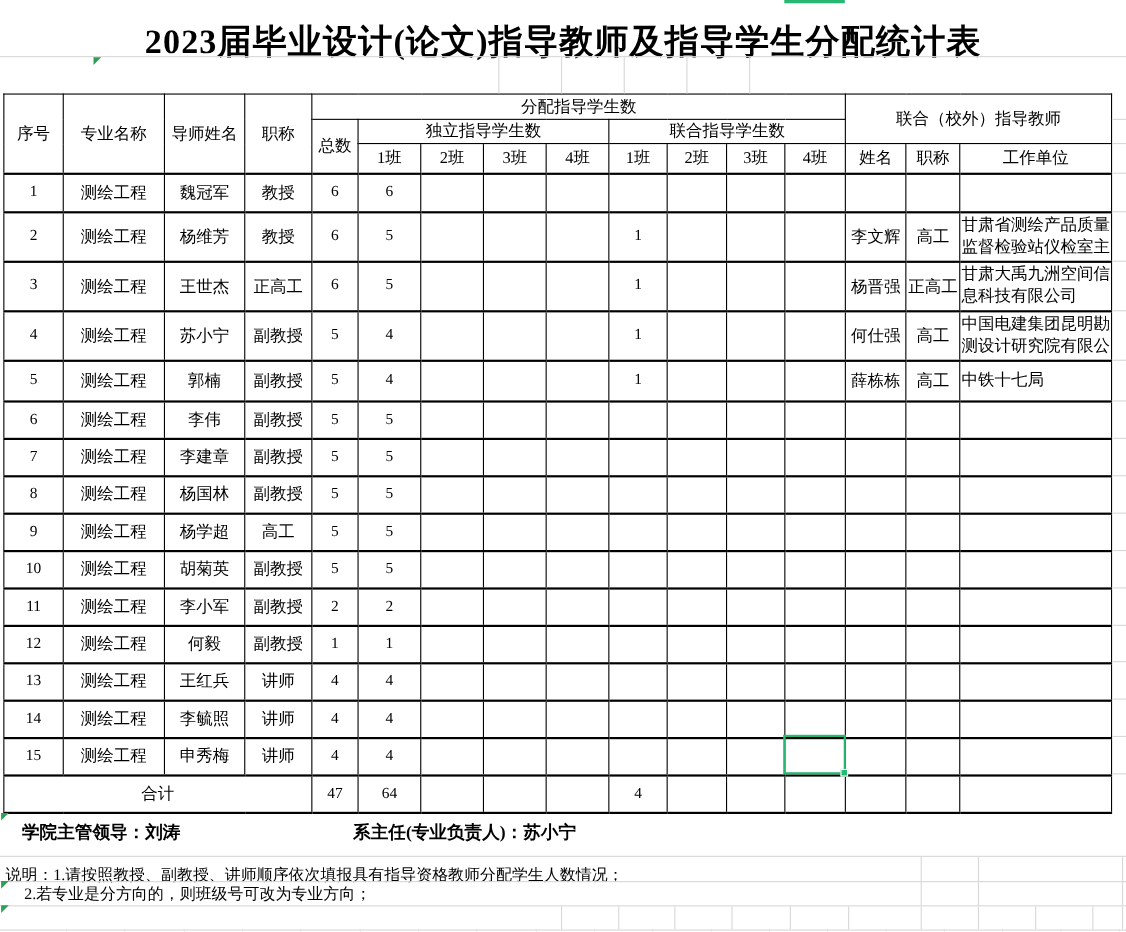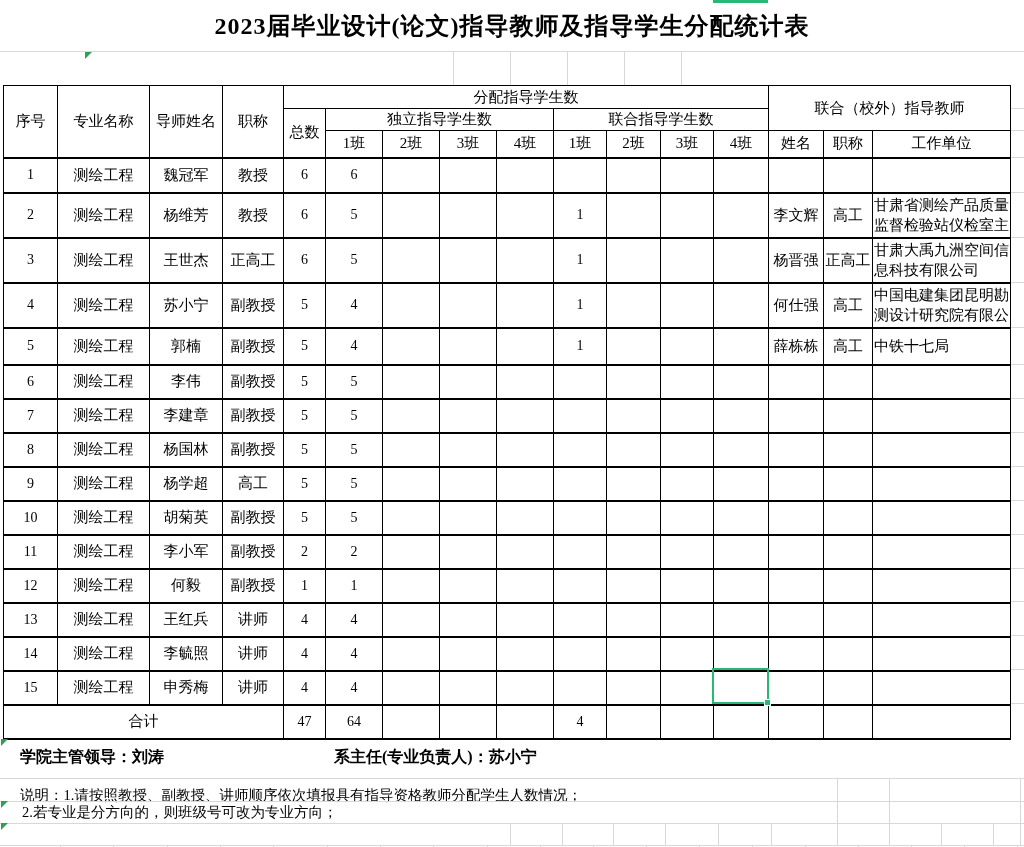--- a/index.html
+++ b/index.html
@@ -1,23 +1,23 @@
 <!DOCTYPE html>
 <html><head>
 <meta charset="utf-8">
 <style>
   * { margin:0; padding:0; box-sizing:border-box; }
   html,body { background:#fff; }
   body { font-family:"Liberation Serif","DejaVu Serif",serif; color:#000; }
   #screen { position:relative; width:1024px; height:847px; background:#fff; overflow:hidden; }
 
   
-  #title { position:absolute; left:0; top:0; width:1024px; height:51px;
+  #title { position:absolute; left:0; top:12px; width:1024px; height:51px;
            display:flex; align-items:center; justify-content:center;
-           font-size:24px; font-weight:bold; letter-spacing:1px; }
+           font-size:31px; font-weight:bold; letter-spacing:1px; }
 
   
   #info-row { position:absolute; left:0; top:51px; width:1024px; height:34px; }
   #college { position:absolute; left:5px; top:0; height:34px; display:flex; align-items:center;
              font-size:17px; font-weight:bold; }
   #fill-date { position:absolute; left:710px; top:0; height:34px; display:flex; align-items:center;
                font-size:17px; font-weight:bold; }
 
   
   #main-table { position:absolute; left:3px; top:85px; width:1007px;
@@ -407,24 +407,24 @@
       </tr>
     </tfoot>
   </table>
 
   <div id="selected-cell" style="border-color: rgb(40, 184, 115);">
     <div id="fill-handle" style="background: rgb(40, 184, 115);"></div>
   </div>
 
   <div id="footer-row">
     <div class="sig" style="left:20px">学院主管领导：刘涛</div>
-    <div class="sig" style="left:334px">系主任(专业负责人)：苏小宁</div>
+    <div class="sig" style="left:321px">系主任(专业负责人)：苏小宁</div>
   </div>
 
-  <div class="note-line" style="top:784px; padding-left:20px">说明：1.请按照教授、副教授、讲师顺序依次填报具有指导资格教师分配学生人数情况；</div>
+  <div class="note-line" style="top:784px; padding-left:5px">说明：1.请按照教授、副教授、讲师顺序依次填报具有指导资格教师分配学生人数情况；</div>
   <div class="note-line" style="top:801px; padding-left:22px">2.若专业是分方向的，则班级号可改为专业方向；</div>
 
   <div id="deco-layer">
       <div class="decoline" style="left: 0px; top: 51px; width: 1024px; height: 1px; background: rgb(216, 216, 216);"></div>
       <div class="decoline" style="left: 0px; top: 778px; width: 1024px; height: 1px; background: rgb(216, 216, 216);"></div>
       <div class="decoline" style="left: 0px; top: 801px; width: 1024px; height: 1px; background: rgb(216, 216, 216);"></div>
       <div class="decoline" style="left: 0px; top: 823px; width: 1024px; height: 1px; background: rgb(216, 216, 216);"></div>
       <div class="decoline" style="left: 0px; top: 845px; width: 1024px; height: 1px; background: rgb(216, 216, 216);"></div>
       <div class="decoline" style="left: 1011px; top: 108px; width: 13px; height: 1px; background: rgb(216, 216, 216);"></div>
       <div class="decoline" style="left: 1011px; top: 130px; width: 13px; height: 1px; background: rgb(216, 216, 216);"></div>

